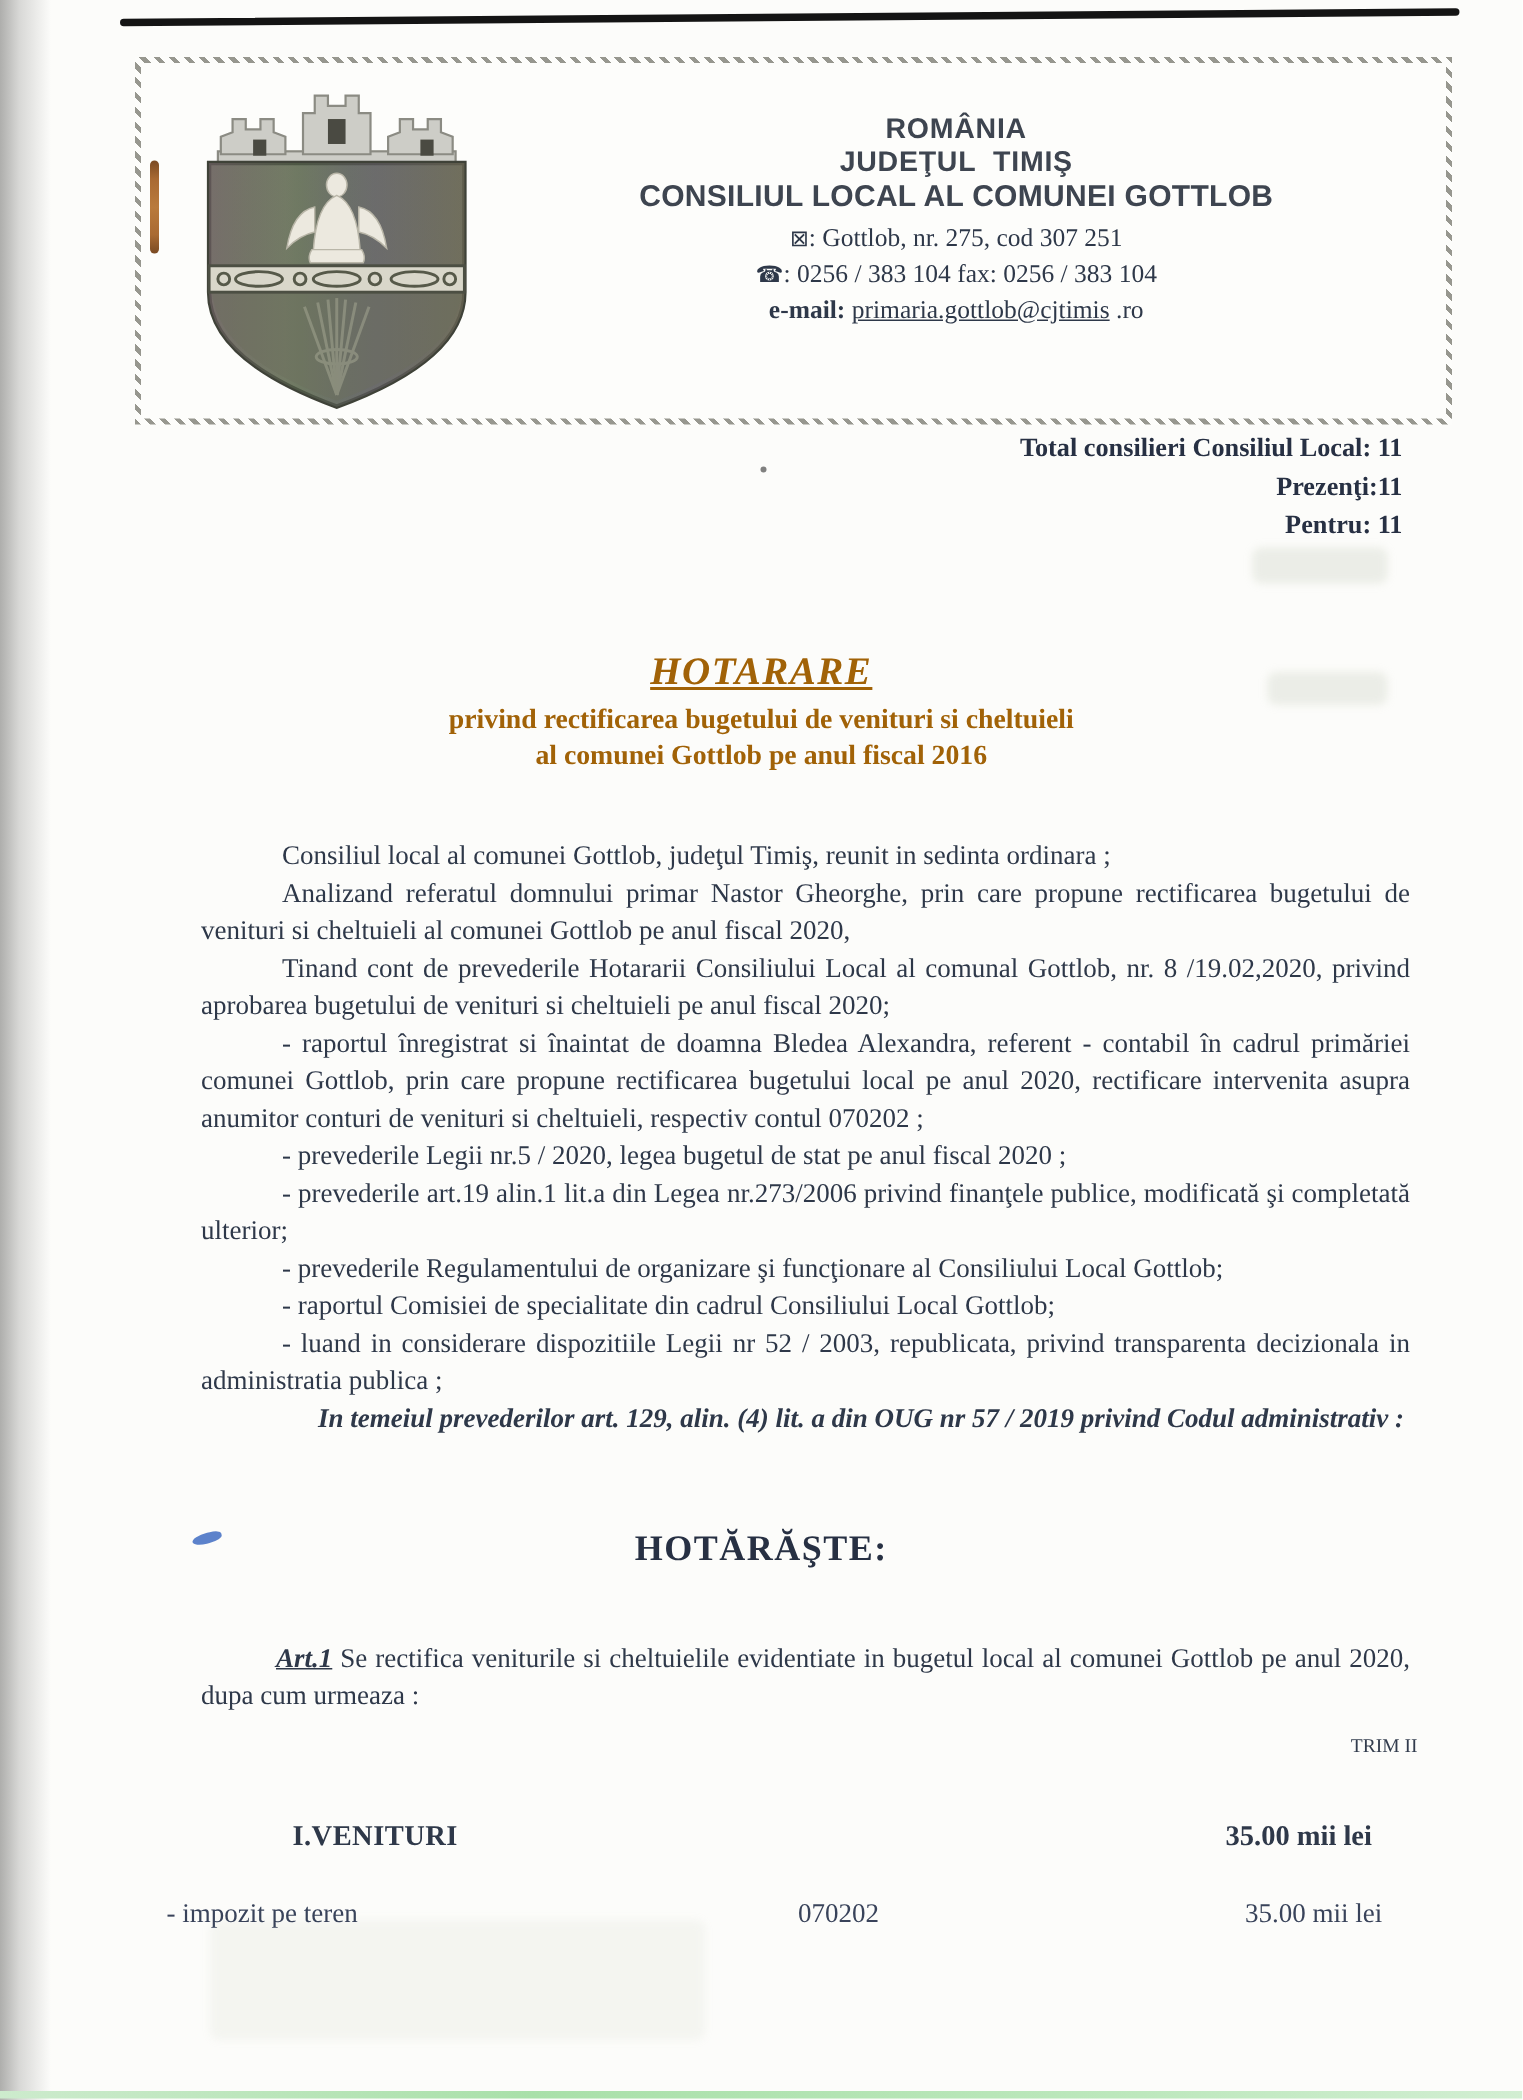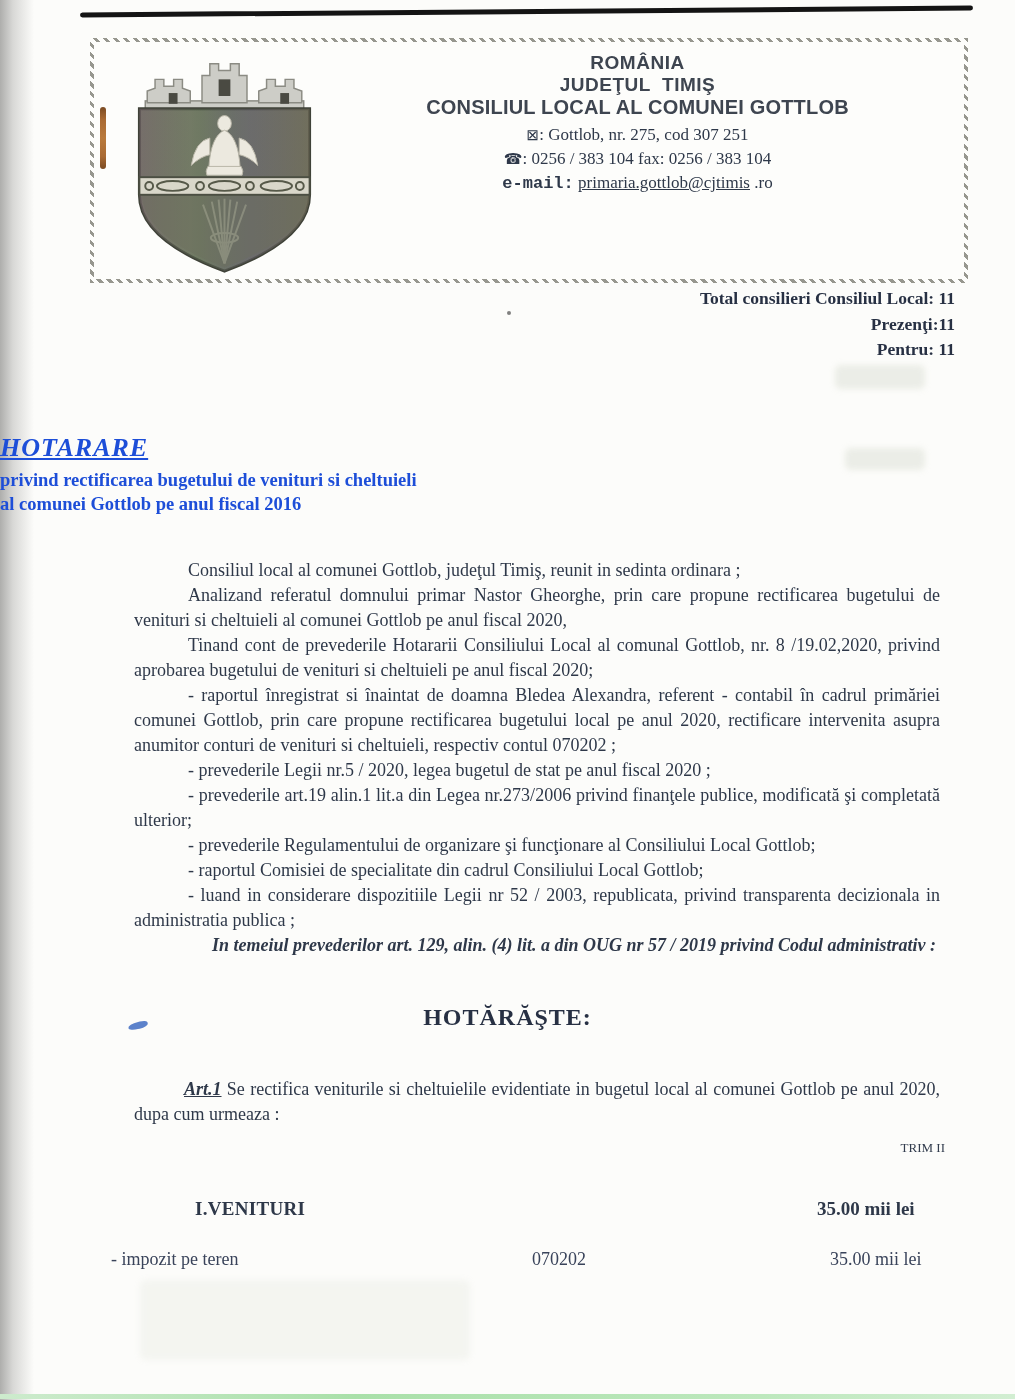--- a/index.html
+++ b/index.html
@@ -48,41 +48,41 @@
     margin:38px 47px 0 90px;
     height:245px;
     border:4px solid transparent;
     border-image:repeating-linear-gradient(45deg,#97978f 0 3px,rgba(255,255,255,0) 3px 7px) 4;
     display:flex; align-items:flex-start;
     background:#fdfdfb;
   }
   .coa { margin:6px 0 0 18px; flex:0 0 225px; }
   .header-text { flex:1; text-align:center; padding-top:10px; padding-right:26px; }
   .h-sans { font-family:"Liberation Sans", sans-serif; font-weight:bold; color:#3e4550; }
-  .h-country { font-size:19px; letter-spacing:.5px; }
+  .h-country { font-size:19px; letter-spacing:.5px;margin-top:24px; }
   .h-county  { font-size:19px; letter-spacing:.5px; white-space:pre; }
   .h-inst    { font-size:20px; letter-spacing:.2px; margin-bottom:4px; }
   .h-line { font-size:17px; line-height:24px; color:#2e3849; }
-  .h-line .lbl { font-weight:bold;font-family:Liberation Mono, monospace; }
+  .h-line .lbl { font-weight:bold; }
   .h-link { text-decoration:underline; color:#2e3849; cursor:pointer; }
   .h-icon { font-family:"DejaVu Sans", sans-serif; font-size:15px; }
   
-  .council { margin-top:3px; padding-right:60px; text-align:right;
+  .council { margin-top:3px; padding-right:80px; text-align:right;
              font-weight:bold; font-size:17.5px; line-height:25.5px; color:#273043; }
   
-  .title-block { margin-top:70px; text-align:left; color:#1d4ed8; }
+  .title-block { margin-top:70px; text-align:center; color:#a16207; }
   .title-main { font-size:26px; font-weight:bold; font-style:italic; text-decoration:underline; letter-spacing:1px; }
   .title-sub { font-size:18.5px; font-weight:bold; line-height:24px; }
   .title-sub.first { margin-top:5px; }
   
   .body-text { margin:42px 75px 0 134px; font-size:18px; line-height:25px; text-align:justify; }
   .body-text p { text-indent:54px; }
   .legal { font-weight:bold; font-style:italic; text-indent:78px !important; }
   
-  .decision { margin-top:46px; text-align:center; font-size:24px; font-weight:bold;
+  .decision { margin-top:62px; text-align:center; font-size:24px; font-weight:bold;
               letter-spacing:1px; color:#273043; }
   .art1 { margin:46px 75px 0 134px; font-size:18px; line-height:25px; text-align:justify; text-indent:50px; }
   .art1 .art-label { font-weight:bold; font-style:italic; text-decoration:underline; }
   .trim { margin-top:13px; padding-right:70px; text-align:right; font-size:13px; color:#323c4d; }
   
   .budget { margin-top:42px; font-size:18px;margin-left:47px; }
   .budget-heading { display:grid; grid-template-columns:485px 285px 1fr; margin-bottom:0; }
   .budget-heading .sec { grid-column:1; padding-left:148px; font-weight:bold; font-size:19px; letter-spacing:.3px; }
   .budget-heading .amt { grid-column:3; font-weight:bold; font-size:19px; }
   .budget-row { display:grid; grid-template-columns:485px 285px 1fr; margin-top:29px; color:#39435a; }

